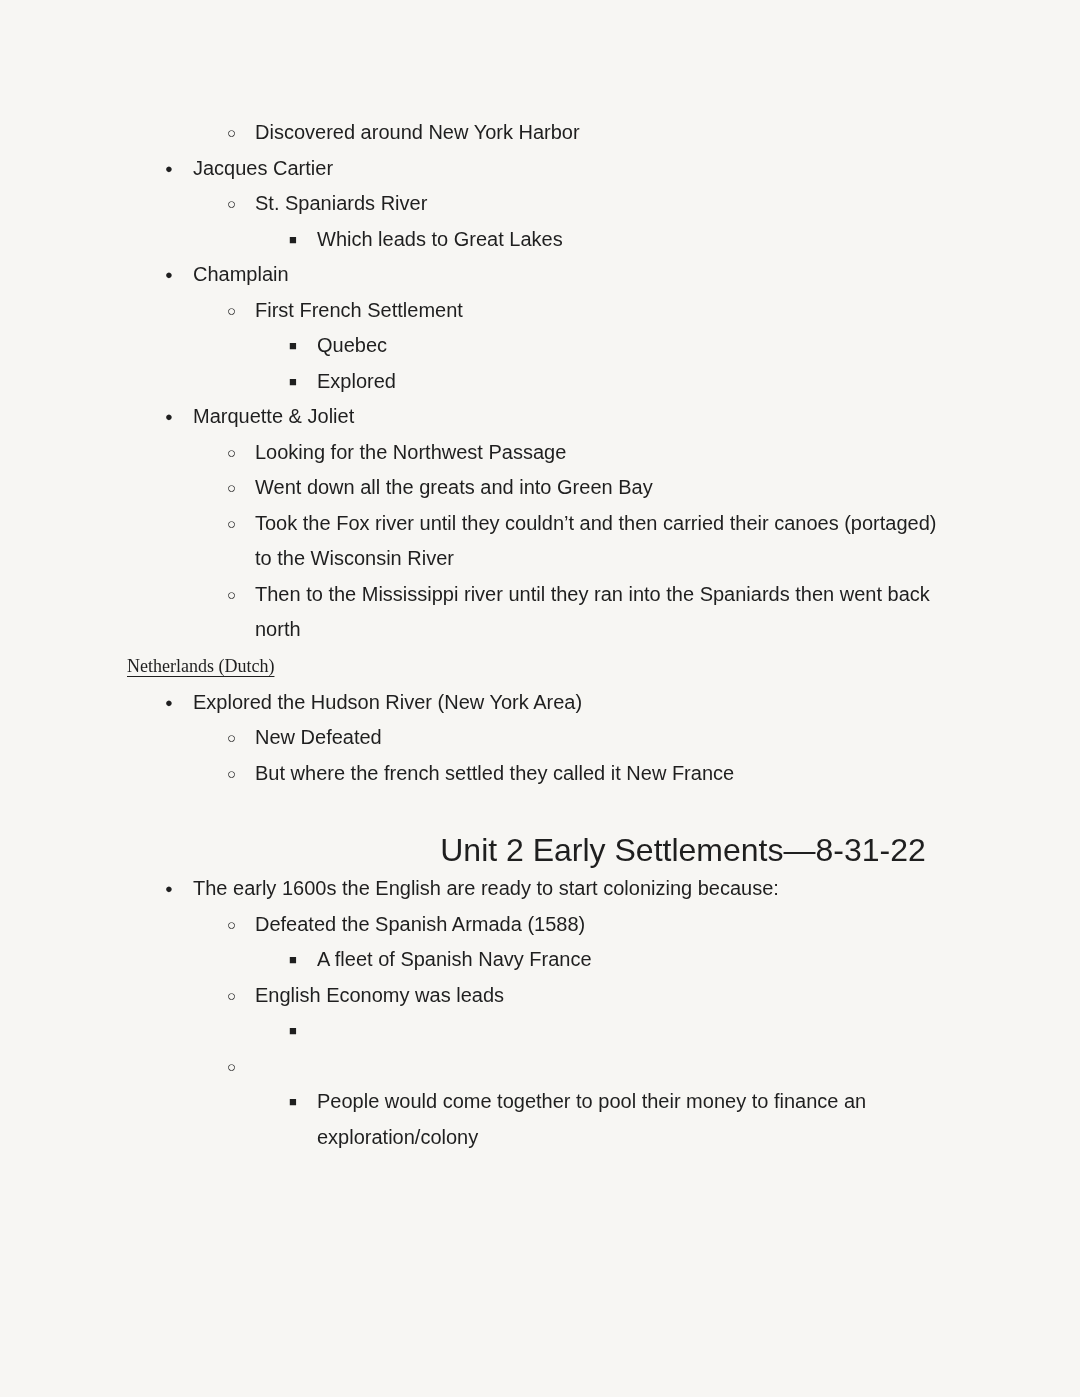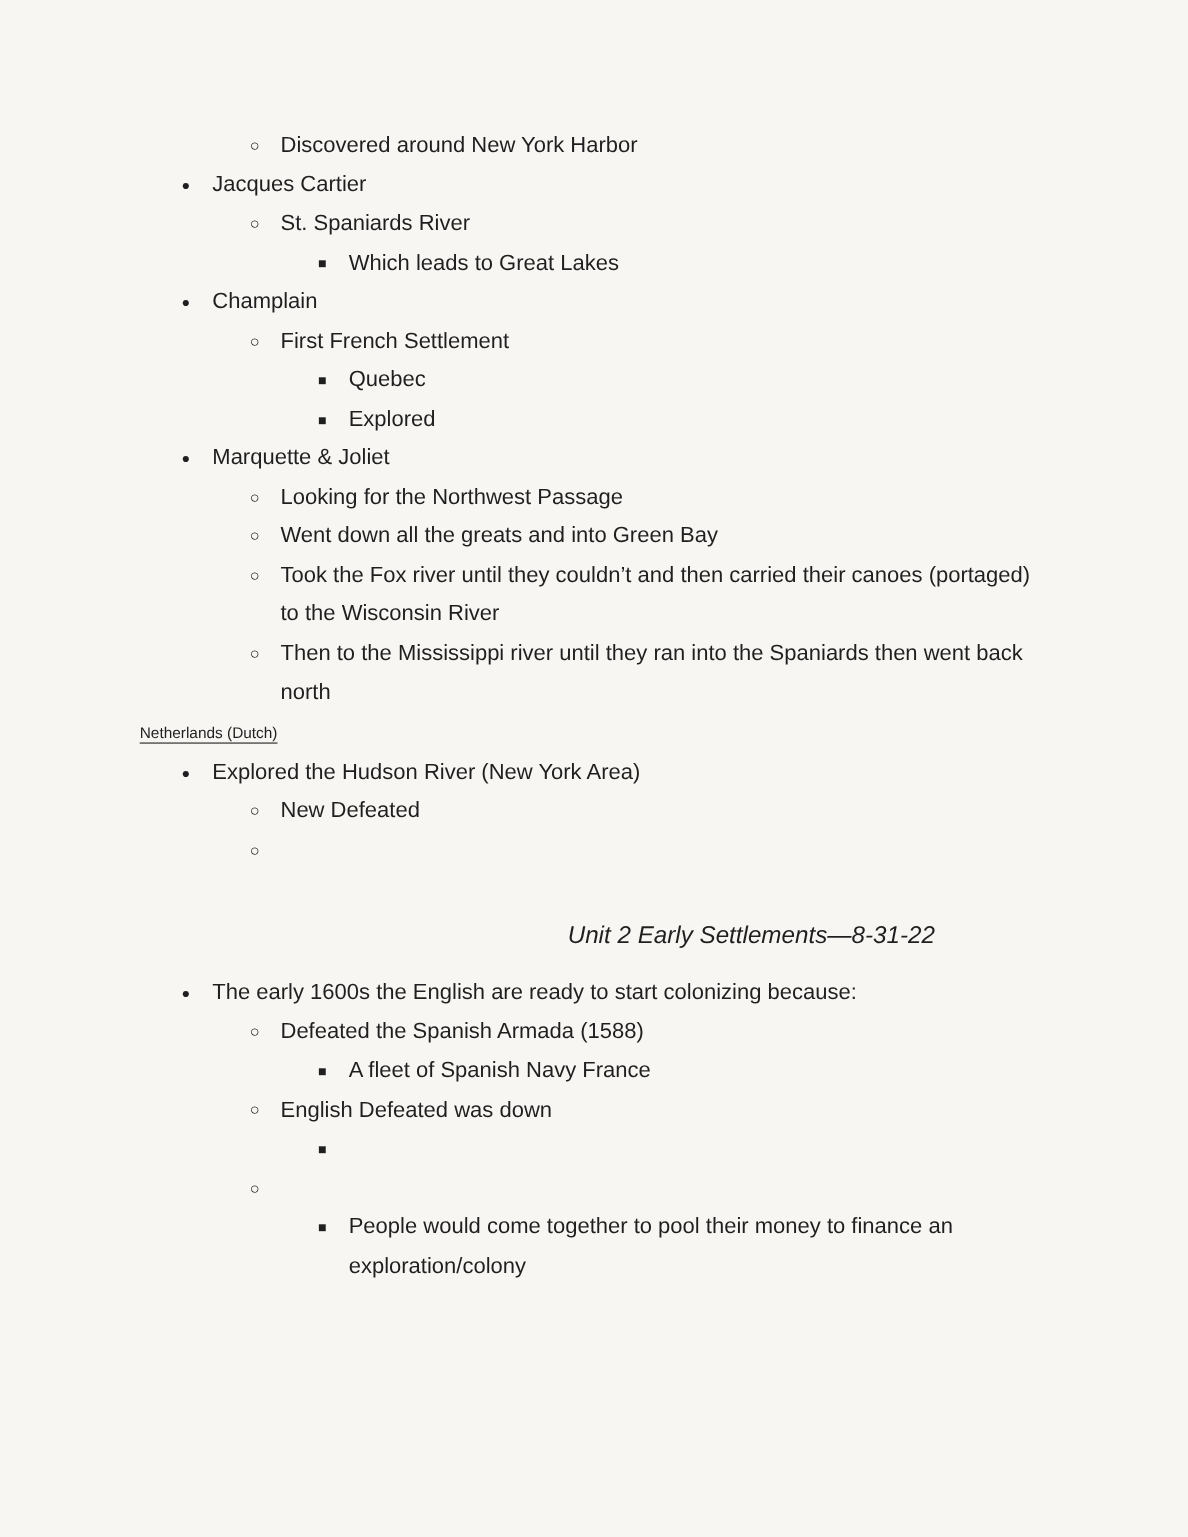--- a/index.html
+++ b/index.html
@@ -35,34 +35,33 @@
   .li .text {
     flex: 1 1 auto;
   }
   .li.l1 { padding-left: 38px; }
   .li.l2 { padding-left: 100px; }
   .li.l3 { padding-left: 162px; }
   .marker.m1 { font-size: 13px; }
   .marker.m2 { font-size: 15px; }
   .marker.m3 { font-size: 13px; }
   .heading {
-    font-size: 14px;
+    font-size: 18px;
     line-height: 37px;
     text-decoration: underline;
     text-underline-offset: 4px;
+    font-family: Liberation Serif, serif;
   }
   .title {
-    font-size: 22px;
+    font-size: 32px;
     line-height: 42px;
     text-align: center;
     padding-left: 284px;
     margin-top: 38px;
-    margin-bottom: 14px;
     font-weight: 500;
-    font-style: italic;
   }
 </style>
 </head>
 <body>
 
 <div class="page">
   <div class="doc-body">
       <div class="li l2">
         <span class="marker m2">○</span>
         <span class="text">Discovered around New York Harbor</span>
@@ -119,37 +118,38 @@
       <div class="li l1">
         <span class="marker m1">●</span>
         <span class="text">Explored the Hudson River (New York Area)</span>
       </div>
       <div class="li l2">
         <span class="marker m2">○</span>
         <span class="text">New Defeated</span>
       </div>
       <div class="li l2">
         <span class="marker m2">○</span>
+        <span class="text">But where the french settled they called it New France</span>
       </div>
       <div class="title">Unit 2 Early Settlements—8-31-22</div>
       <div class="li l1">
         <span class="marker m1">●</span>
         <span class="text">The early 1600s the English are ready to start colonizing because:</span>
       </div>
       <div class="li l2">
         <span class="marker m2">○</span>
         <span class="text">Defeated the Spanish Armada (1588)</span>
       </div>
       <div class="li l3">
         <span class="marker m3">■</span>
         <span class="text">A fleet of Spanish Navy France</span>
       </div>
       <div class="li l2">
         <span class="marker m2">○</span>
-        <span class="text">English Defeated was down</span>
+        <span class="text">English Economy was leads</span>
       </div>
       <div class="li l3">
         <span class="marker m3">■</span>
       </div>
       <div class="li l2">
         <span class="marker m2">○</span>
       </div>
       <div class="li l3">
         <span class="marker m3">■</span>
         <span class="text">People would come together to pool their money to finance an exploration/colony</span>

